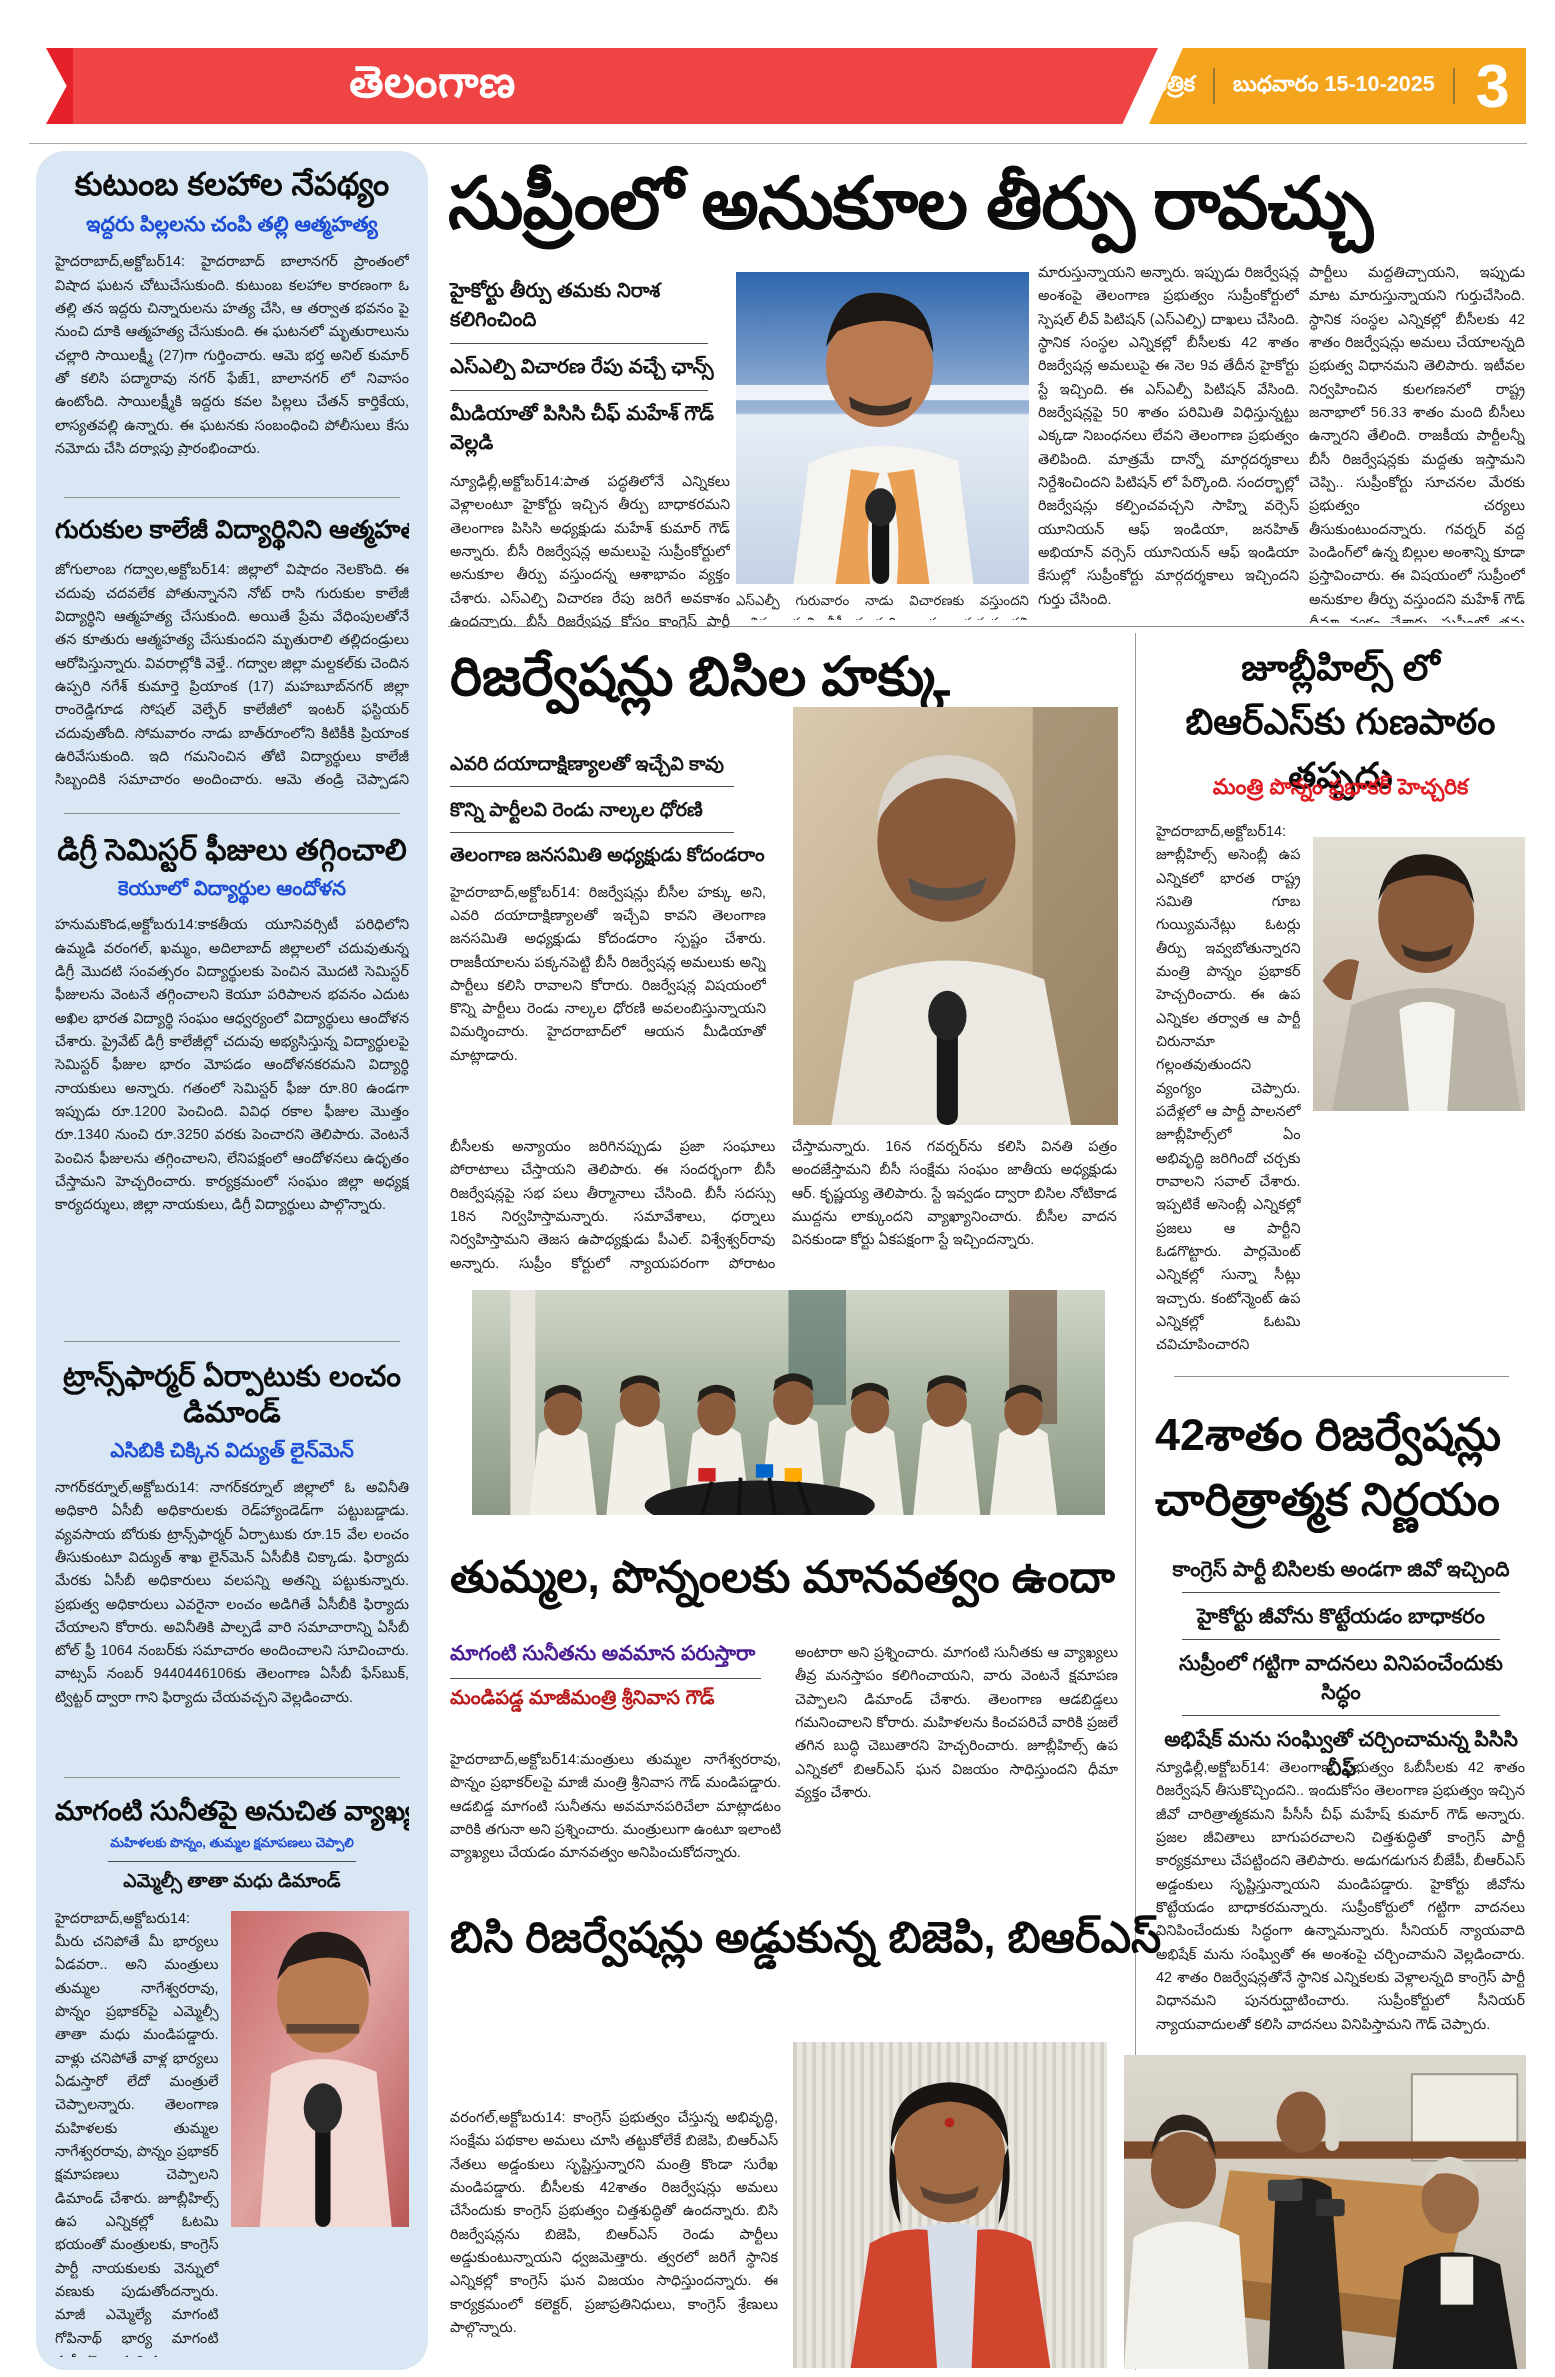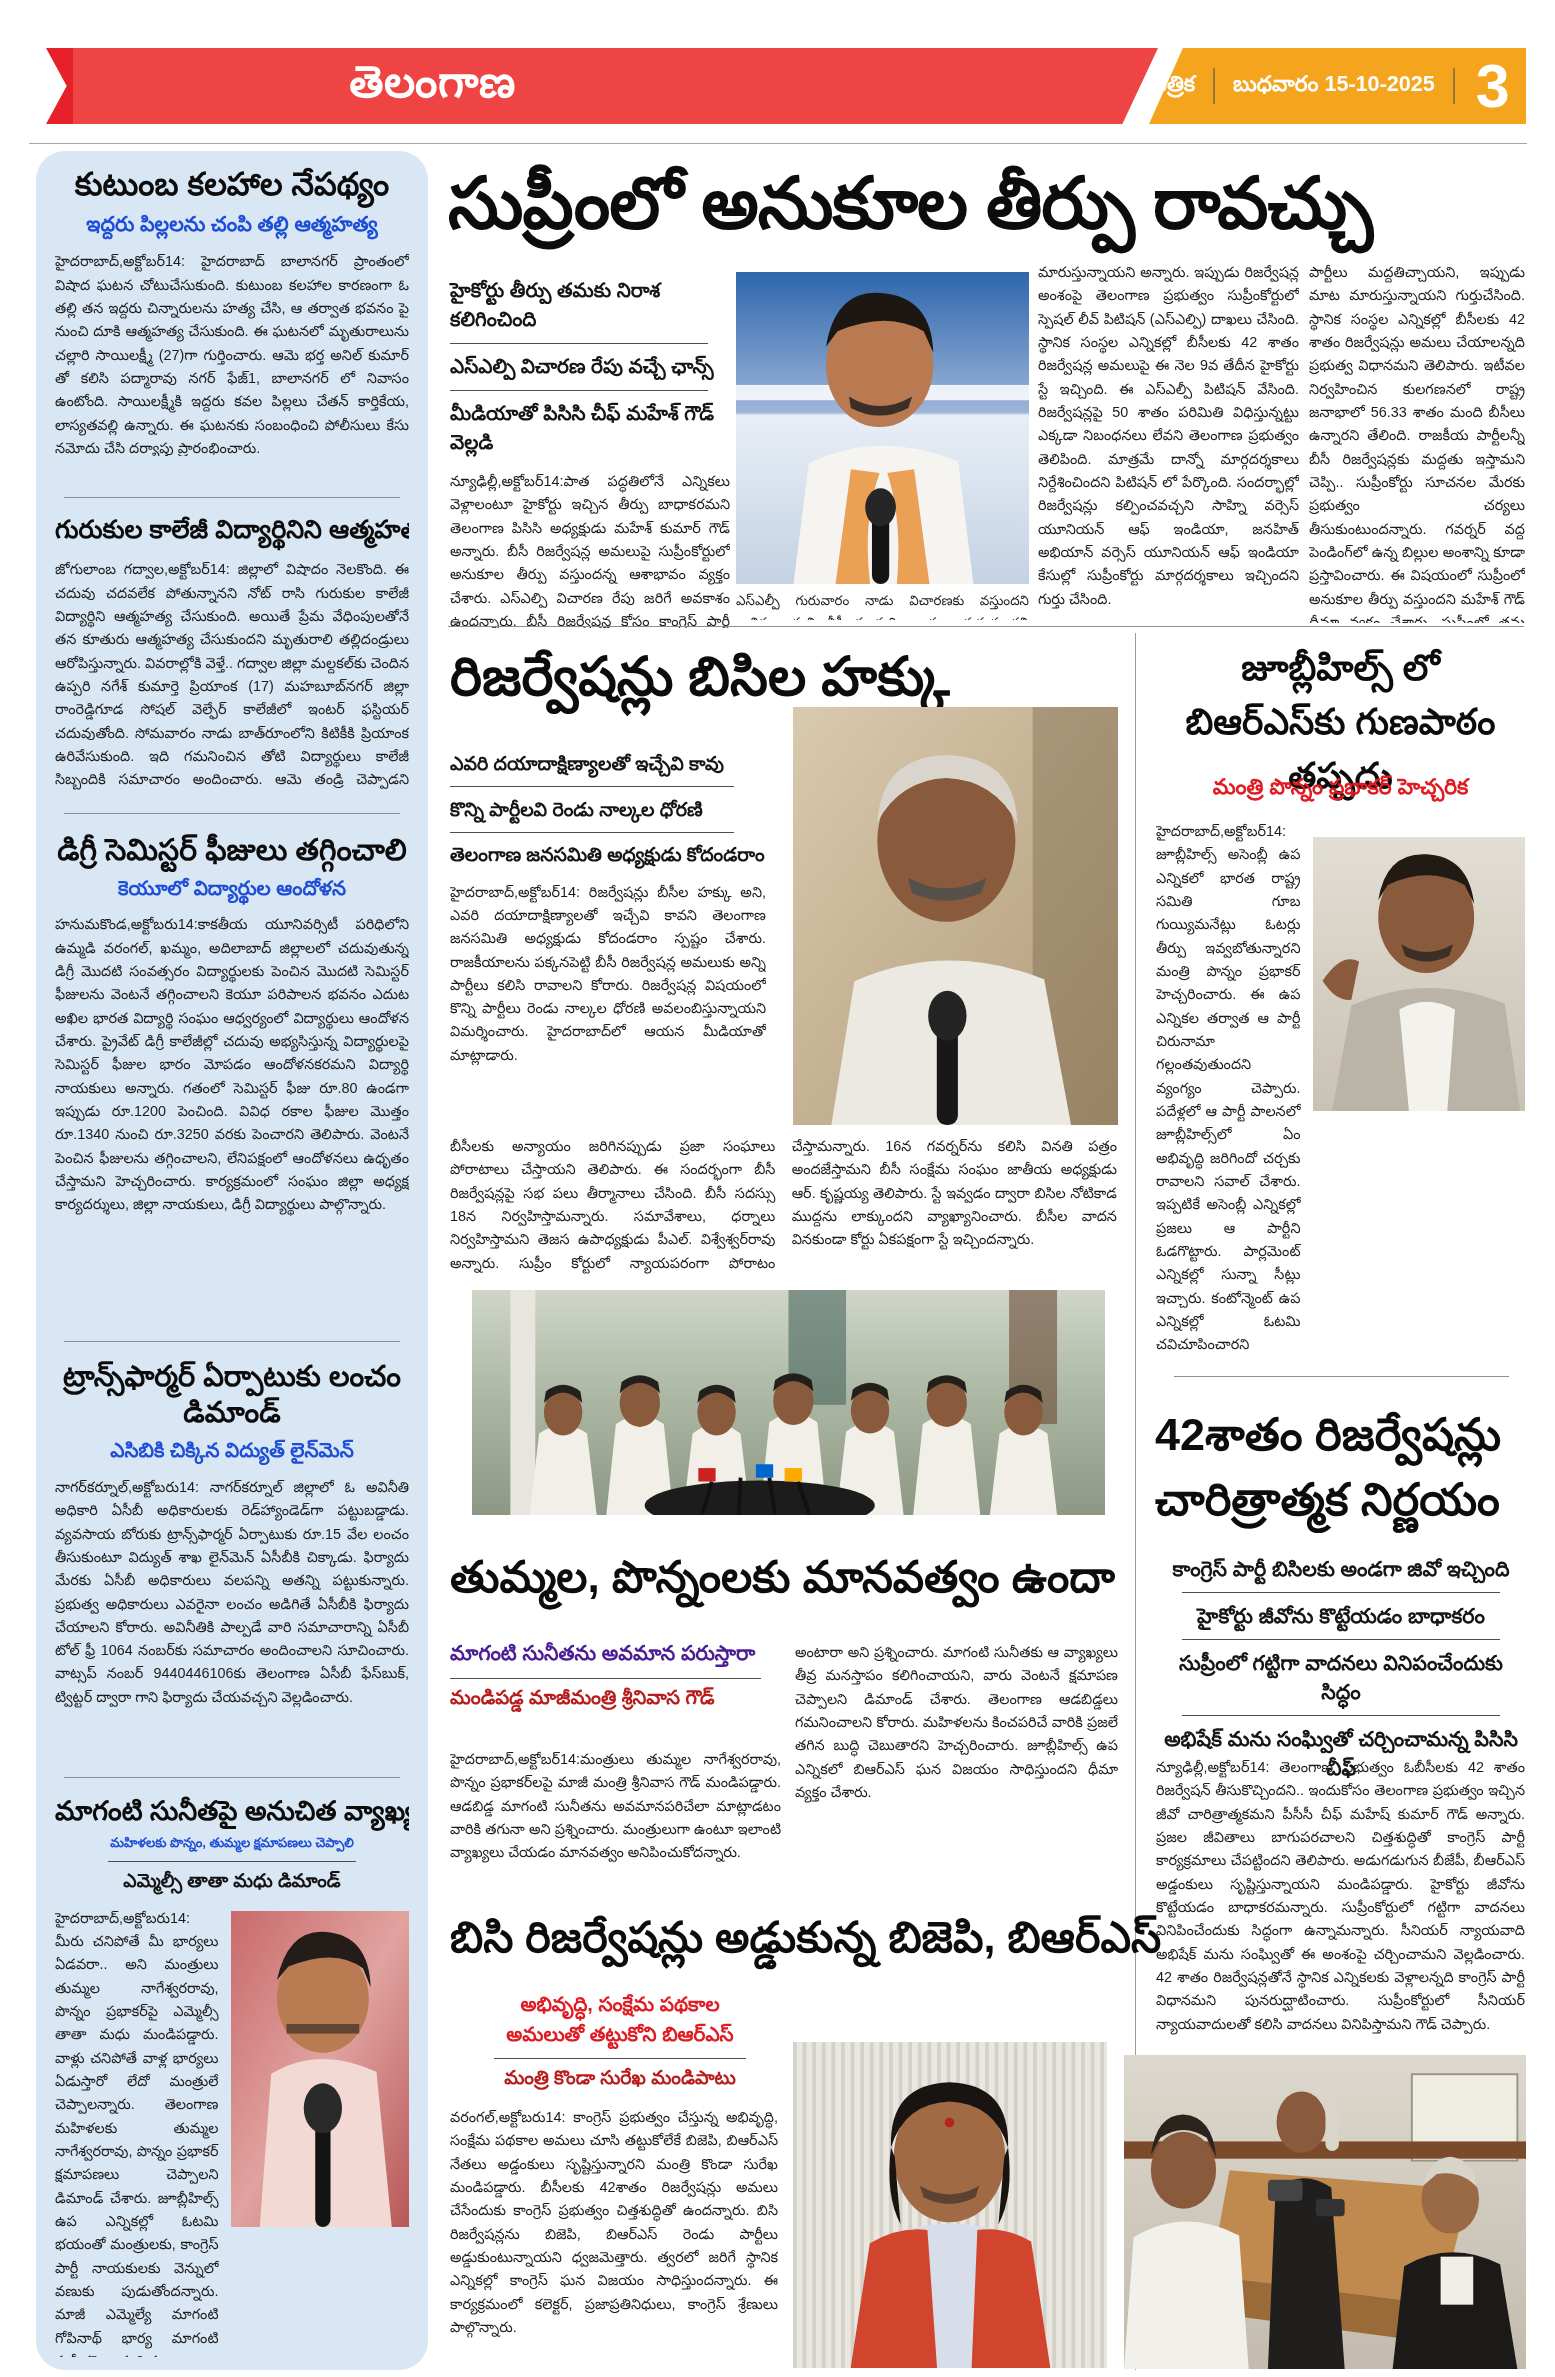--- a/index.html
+++ b/index.html
@@ -252,26 +252,20 @@
   <div class="abs headline" style="left:450px;top:1552px;width:671px;font-size:44px;white-space:nowrap;">తుమ్మల, పొన్నంలకు మానవత్వం ఉందా</div>
   <div class="abs" style="left:450px;top:1641px;width:331px;">
     <div class="deck pink" style="font-size:20.6px;">మాగంటి సునీతను అవమాన పరుస్తారా</div>
     <div class="drule" style="width:94%;margin:7.7px 0;"></div>
     <div class="deck" style="font-size:19.6px;">మండిపడ్డ మాజీమంత్రి శ్రీనివాస గౌడ్</div>
   </div>
   <div class="abs bodytxt" style="left:450px;top:1748px;width:331px;height:144px;">హైదరాబాద్,అక్టోబర్14:మంత్రులు తుమ్మల నాగేశ్వరరావు, పొన్నం ప్రభాకర్‌లపై మాజీ మంత్రి శ్రీనివాస గౌడ్ మండిపడ్డారు. ఆడబిడ్డ మాగంటి సునీతను అవమానపరిచేలా మాట్లాడటం వారికి తగునా అని ప్రశ్నించారు. మంత్రులుగా ఉంటూ ఇలాంటి వ్యాఖ్యలు చేయడం మానవత్వం అనిపించుకోదన్నారు.</div>
   <div class="abs bodytxt" style="left:795px;top:1641px;width:323px;height:252px;">అంటారా అని ప్రశ్నించారు. మాగంటి సునీతకు ఆ వ్యాఖ్యలు తీవ్ర మనస్తాపం కలిగించాయని, వారు వెంటనే క్షమాపణ చెప్పాలని డిమాండ్ చేశారు. తెలంగాణ ఆడబిడ్డలు గమనించాలని కోరారు. మహిళలను కించపరిచే వారికి ప్రజలే తగిన బుద్ధి చెబుతారని హెచ్చరించారు. జూబ్లీహిల్స్ ఉప ఎన్నికలో బిఆర్ఎస్ ఘన విజయం సాధిస్తుందని ధీమా వ్యక్తం చేశారు.</div>
 
   <div class="abs headline" style="left:450px;top:1913px;width:671px;font-size:43px;white-space:nowrap;">బిసి రిజర్వేషన్లు అడ్డుకున్న బిజెపి, బిఆర్ఎస్</div>
-  <div class="abs" style="left:462px;top:1989px;width:316px;text-align:center;">
-    <div class="deck red" style="font-size:20px;line-height:1.5;">అభివృద్ధి, సంక్షేమ పథకాల</div>
-    <div class="deck red" style="font-size:20px;line-height:1.5;">అమలుతో తట్టుకోని బిఆర్ఎస్</div>
-    <div class="drule" style="width:80%;"></div>
-    <div class="deck" style="font-size:19px;">మంత్రి కొండా సురేఖ మండిపాటు</div>
-  </div>
   <div class="abs bodytxt" style="left:450px;top:2106px;width:328px;height:261px;">వరంగల్,అక్టోబరు14: కాంగ్రెస్ ప్రభుత్వం చేస్తున్న అభివృద్ధి, సంక్షేమ పథకాల అమలు చూసి తట్టుకోలేకే బిజెపి, బిఆర్ఎస్ నేతలు అడ్డంకులు సృష్టిస్తున్నారని మంత్రి కొండా సురేఖ మండిపడ్డారు. బీసీలకు 42శాతం రిజర్వేషన్లు అమలు చేసేందుకు కాంగ్రెస్ ప్రభుత్వం చిత్తశుద్ధితో ఉందన్నారు. బిసి రిజర్వేషన్లను బిజెపి, బిఆర్ఎస్ రెండు పార్టీలు అడ్డుకుంటున్నాయని ధ్వజమెత్తారు. త్వరలో జరిగే స్థానిక ఎన్నికల్లో కాంగ్రెస్ ఘన విజయం సాధిస్తుందన్నారు. ఈ కార్యక్రమంలో కలెక్టర్, ప్రజాప్రతినిధులు, కాంగ్రెస్ శ్రేణులు పాల్గొన్నారు.</div>
 
   <div class="abs photo" style="left:793px;top:2042px;width:314px;height:326px;">
     <svg viewBox="0 0 327 340" preserveAspectRatio="none">
       <defs>
         <pattern id="stripes" width="10" height="340" patternUnits="userSpaceOnUse">
           <rect width="10" height="340" fill="#e9e7e0"></rect>
             <rect width="4" height="340" fill="#d3d1c8"></rect>
         </pattern>
       </defs>

